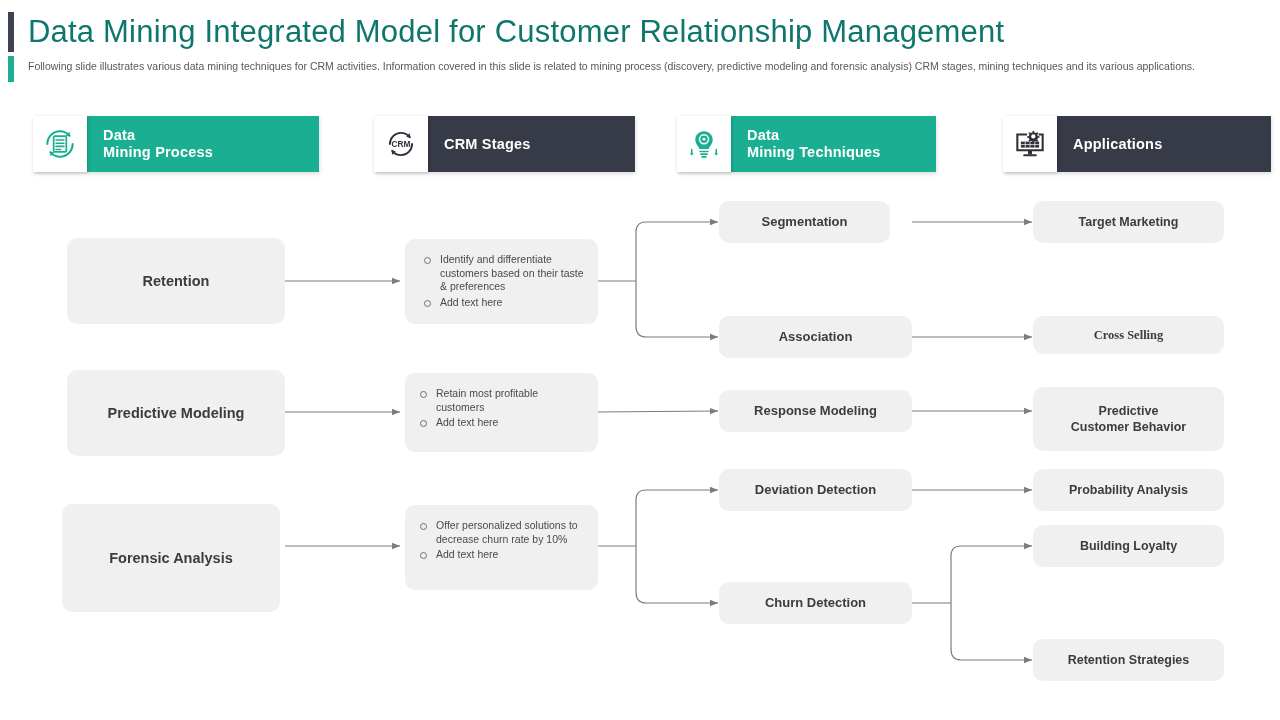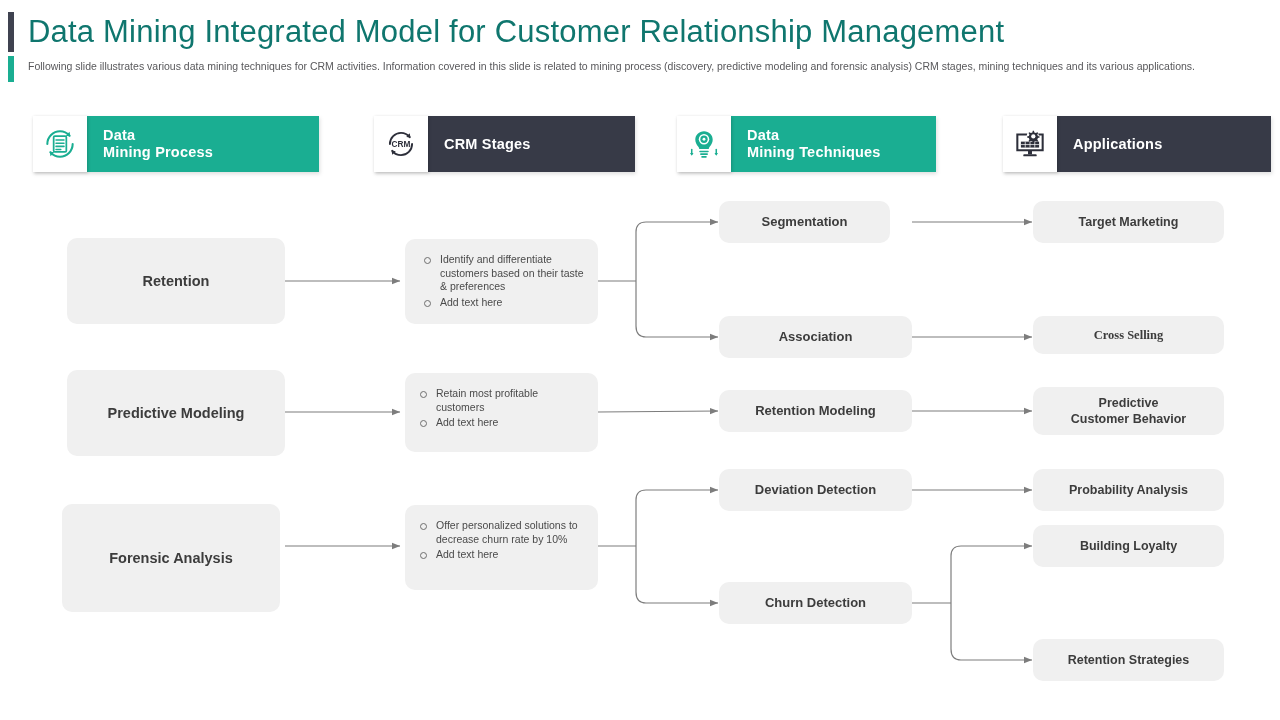--- a/index.html
+++ b/index.html
@@ -257,35 +257,35 @@
   </div>
   <div class="node detail" style="left:405px; top:505px; width:193px; height:85px;">
     <ul>
       <li>Offer personalized solutions to decrease churn rate by 10%</li>
       <li>Add text here</li>
     </ul>
   </div>
 
   <div class="node tech" style="left:719px; top:201px; width:171px; height:42px;">Segmentation</div>
   <div class="node tech" style="left:719px; top:316px; width:193px; height:42px;">Association</div>
-  <div class="node tech" style="left:719px; top:390px; width:193px; height:42px;">Retention Modeling</div>
+  <div class="node tech" style="left:719px; top:390px; width:193px; height:42px;">Response Modeling</div>
   <div class="node tech" style="left:719px; top:469px; width:193px; height:42px;">Deviation Detection</div>
   <div class="node tech" style="left:719px; top:582px; width:193px; height:42px;">Churn Detection</div>
 
   <div class="node app" style="left:1033px; top:201px; width:191px; height:42px;">
     <div>
       <div>Target Marketing</div>
     </div>
   </div>
   <div class="node app" style="left:1033px; top:316px; width:191px; height:38px;font-family:Liberation Serif, serif;">
     <div>
       <div>Cross Selling</div>
     </div>
   </div>
-  <div class="node app" style="left:1033px; top:387px; width:191px; height:48px;">
+  <div class="node app" style="left:1033px; top:387px; width:191px; height:64px;">
     <div>
       <div>Predictive</div>
       <div>Customer Behavior</div>
     </div>
   </div>
   <div class="node app" style="left:1033px; top:469px; width:191px; height:42px;">
     <div>
       <div>Probability Analysis</div>
     </div>
   </div>

